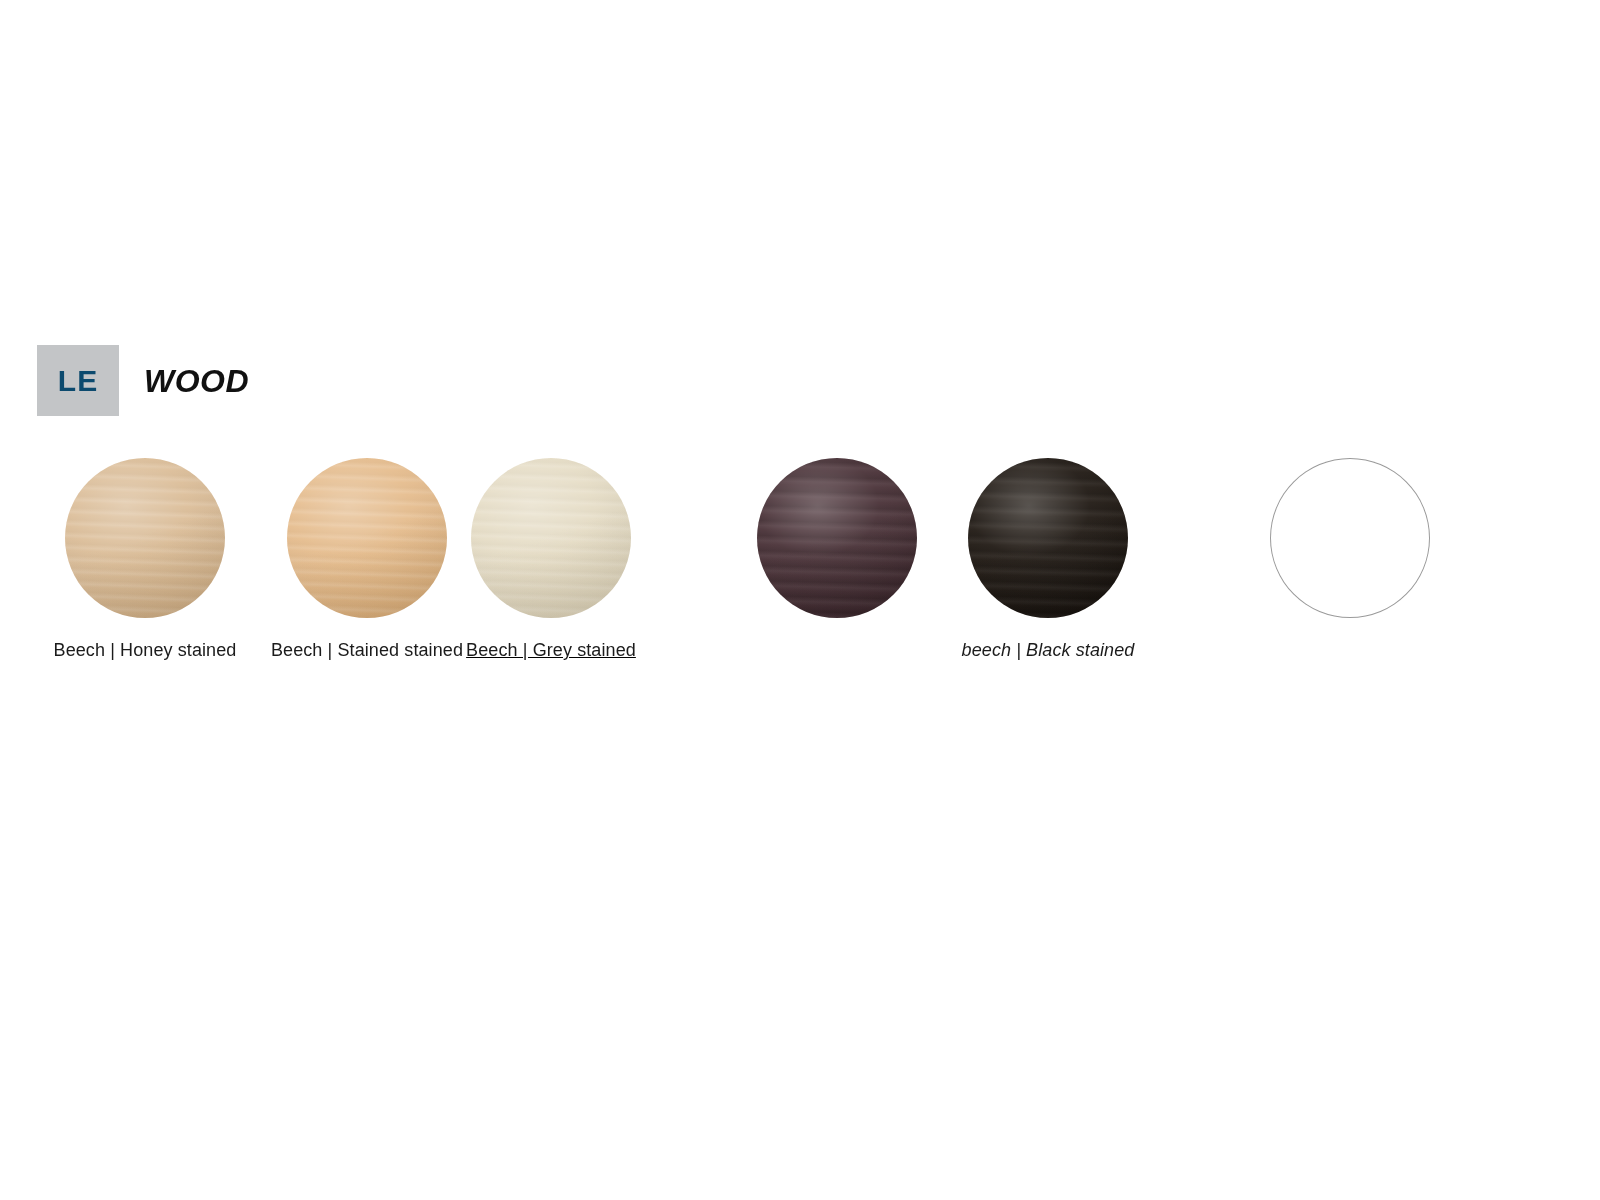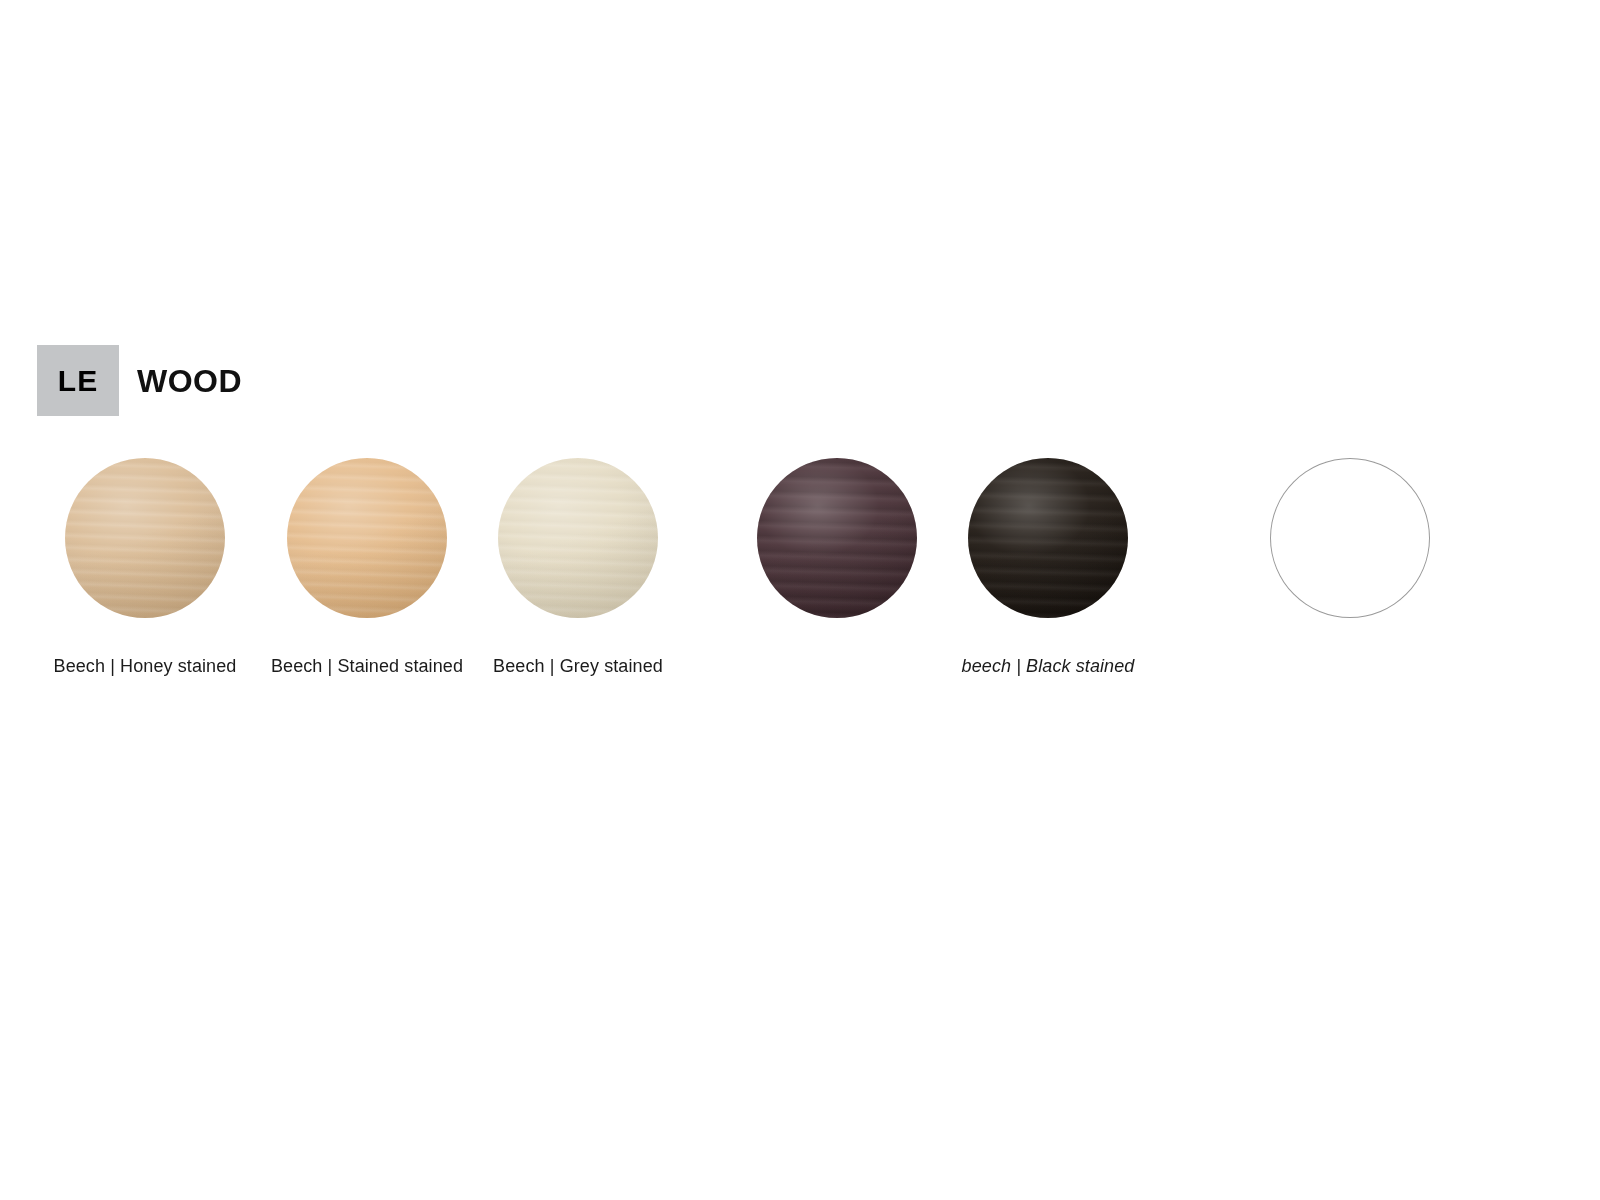--- a/index.html
+++ b/index.html
@@ -31,30 +31,31 @@
     height: 71px;
     background: #c3c5c7;
     display: flex;
     align-items: center;
     justify-content: center;
   }
   #le-badge .le-text {
     font-size: 30px;
     font-weight: 600;
     letter-spacing: 1px;
-    color: #000000;
+    color: #0c4a6e;
     line-height: 1;
   }
   #wood-title {
-    margin-left: 18px;
+    margin-left: 25px;
     font-size: 32px;
     font-weight: 700;
     letter-spacing: 0.5px;
     color: #111111;
     line-height: 1;
+    font-style: italic;
   }
 
   
   #swatch-row {
     position: absolute;
     left: 0;
     top: 458px;
     width: 1600px;
   }
   .swatch-cell {
@@ -101,21 +102,21 @@
   }
   .sheen {
     position: absolute;
     inset: 0;
     background: radial-gradient(ellipse 85% 70% at 38% 30%,
                 rgba(255,255,255,.26) 0%,
                 rgba(255,255,255,.05) 45%,
                 rgba(0,0,0,.07) 100%);
   }
   .swatch-label {
-    margin-top: 36px;
+    margin-top: 20px;
     font-size: 18px;
     line-height: 25px;
     color: #1b1b1b;
     letter-spacing: .1px;
   }
 </style>
 </head>
 <body>
 
 <div id="header">
@@ -133,21 +134,21 @@
       </div>
       <div class="swatch-label">Beech | Honey stained</div>
     </div>
     <div class="swatch-cell" style="left: 259px;">
       <div class="swatch-disc" style="background: linear-gradient(160deg, rgb(230, 189, 142) 0%, rgb(230, 189, 142) 48%, rgb(213, 168, 115) 100%);">
         <div class="grain light"></div>
         <div class="sheen"></div>
       </div>
       <div class="swatch-label">Beech | Stained stained</div>
     </div>
-    <div class="swatch-cell" style="left: 470px;">
+    <div class="swatch-cell" style="left: 443px; text-decoration: underline;">
       <div class="swatch-disc" style="background: linear-gradient(160deg, rgb(230, 221, 198) 0%, rgb(230, 221, 198) 48%, rgb(216, 205, 178) 100%);">
         <div class="grain light"></div>
         <div class="sheen"></div>
       </div>
       <div class="swatch-label">Beech | Grey stained</div>
     </div>
     <div class="swatch-cell" style="left: 729px;">
       <div class="swatch-disc" style="background: linear-gradient(160deg, rgb(74, 50, 56) 0%, rgb(74, 50, 56) 48%, rgb(58, 38, 43) 100%);">
         <div class="grain dark"></div>
         <div class="sheen"></div>

